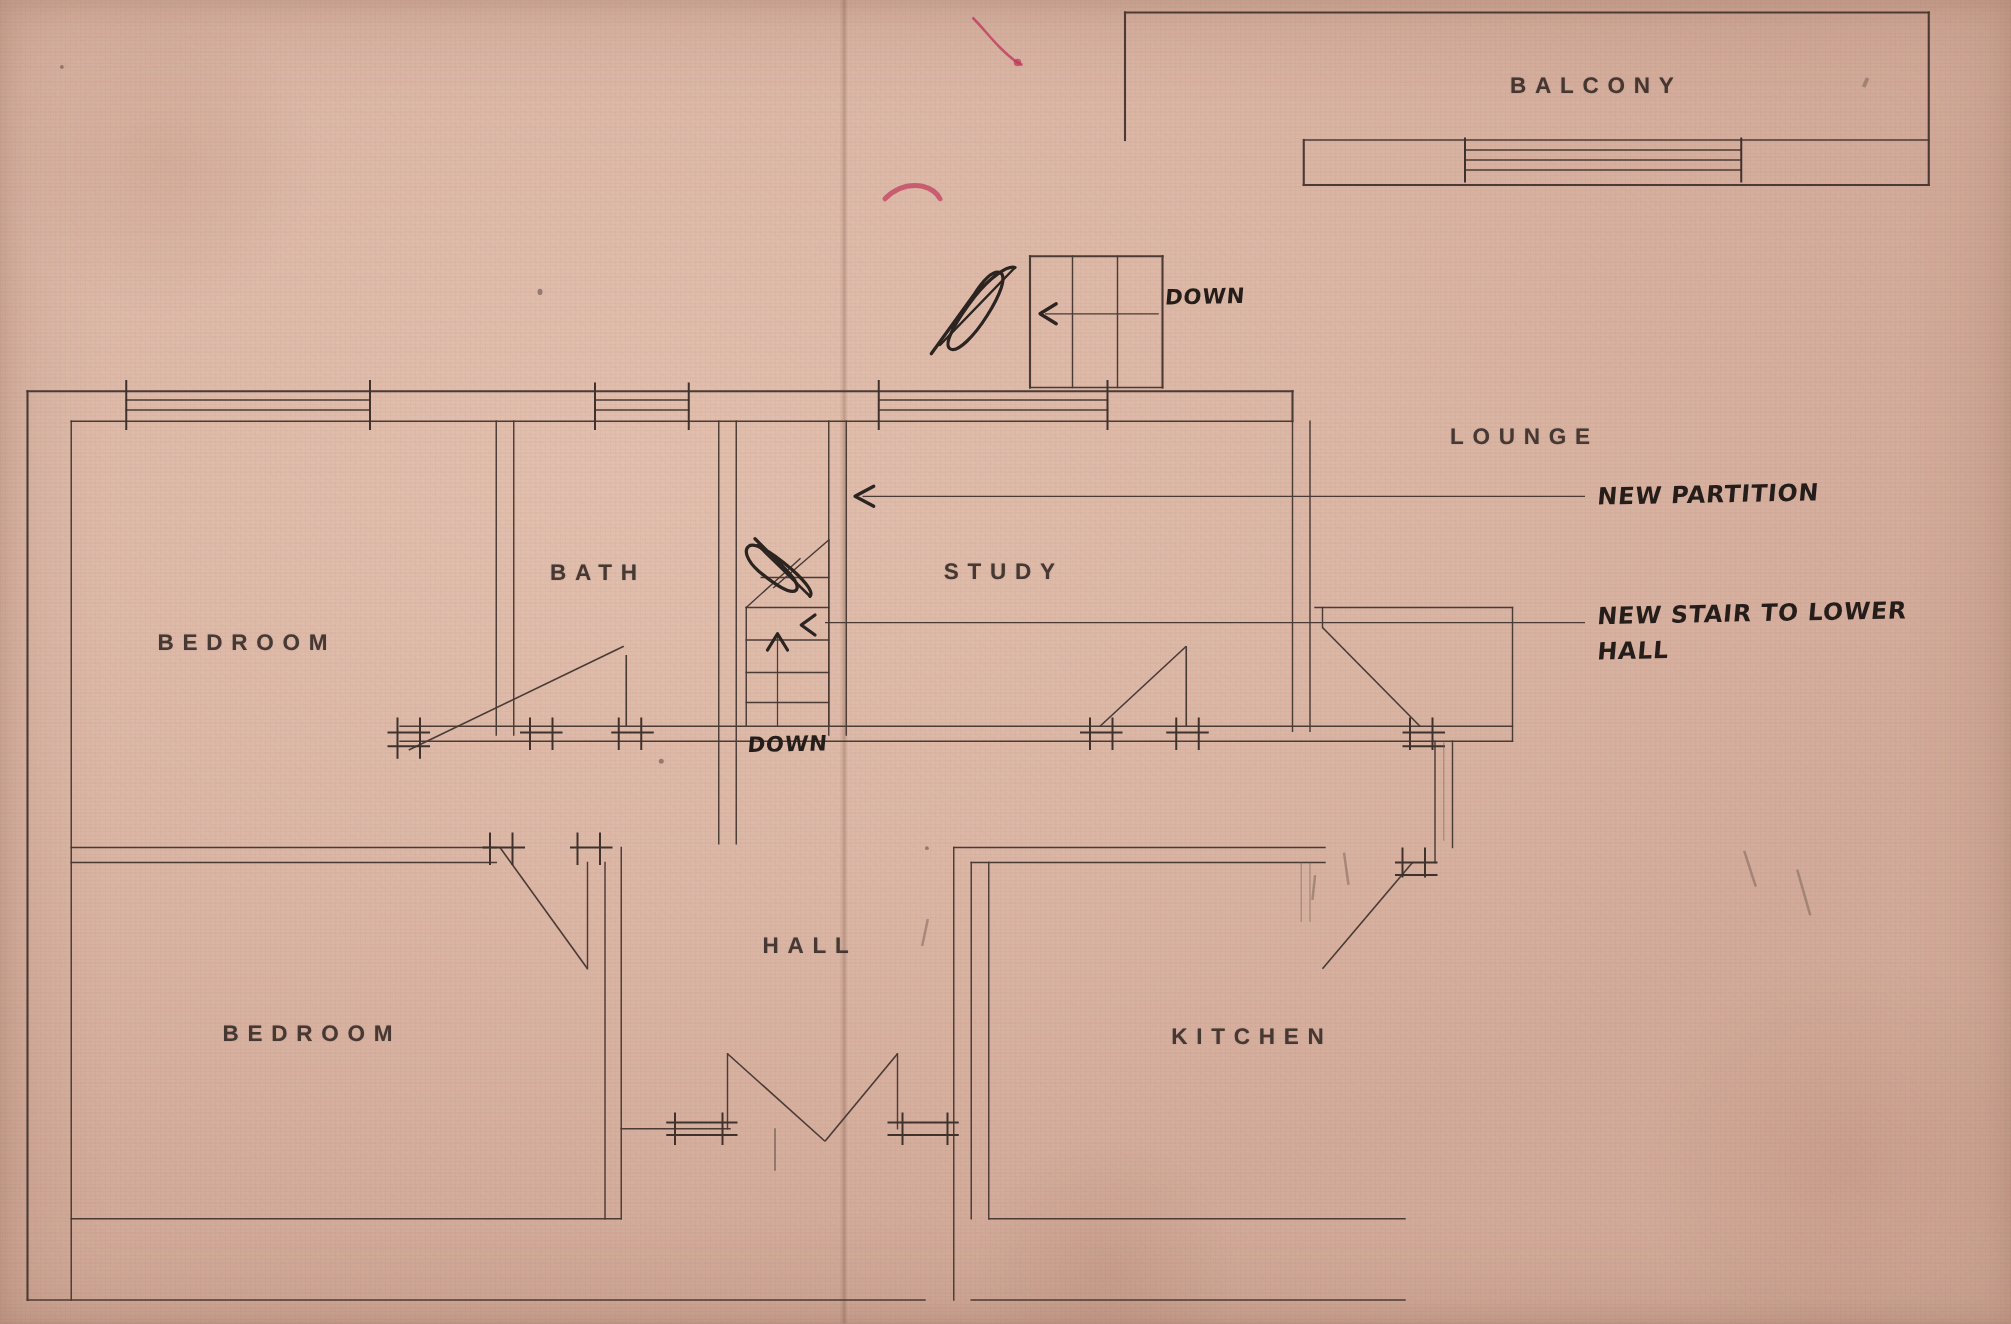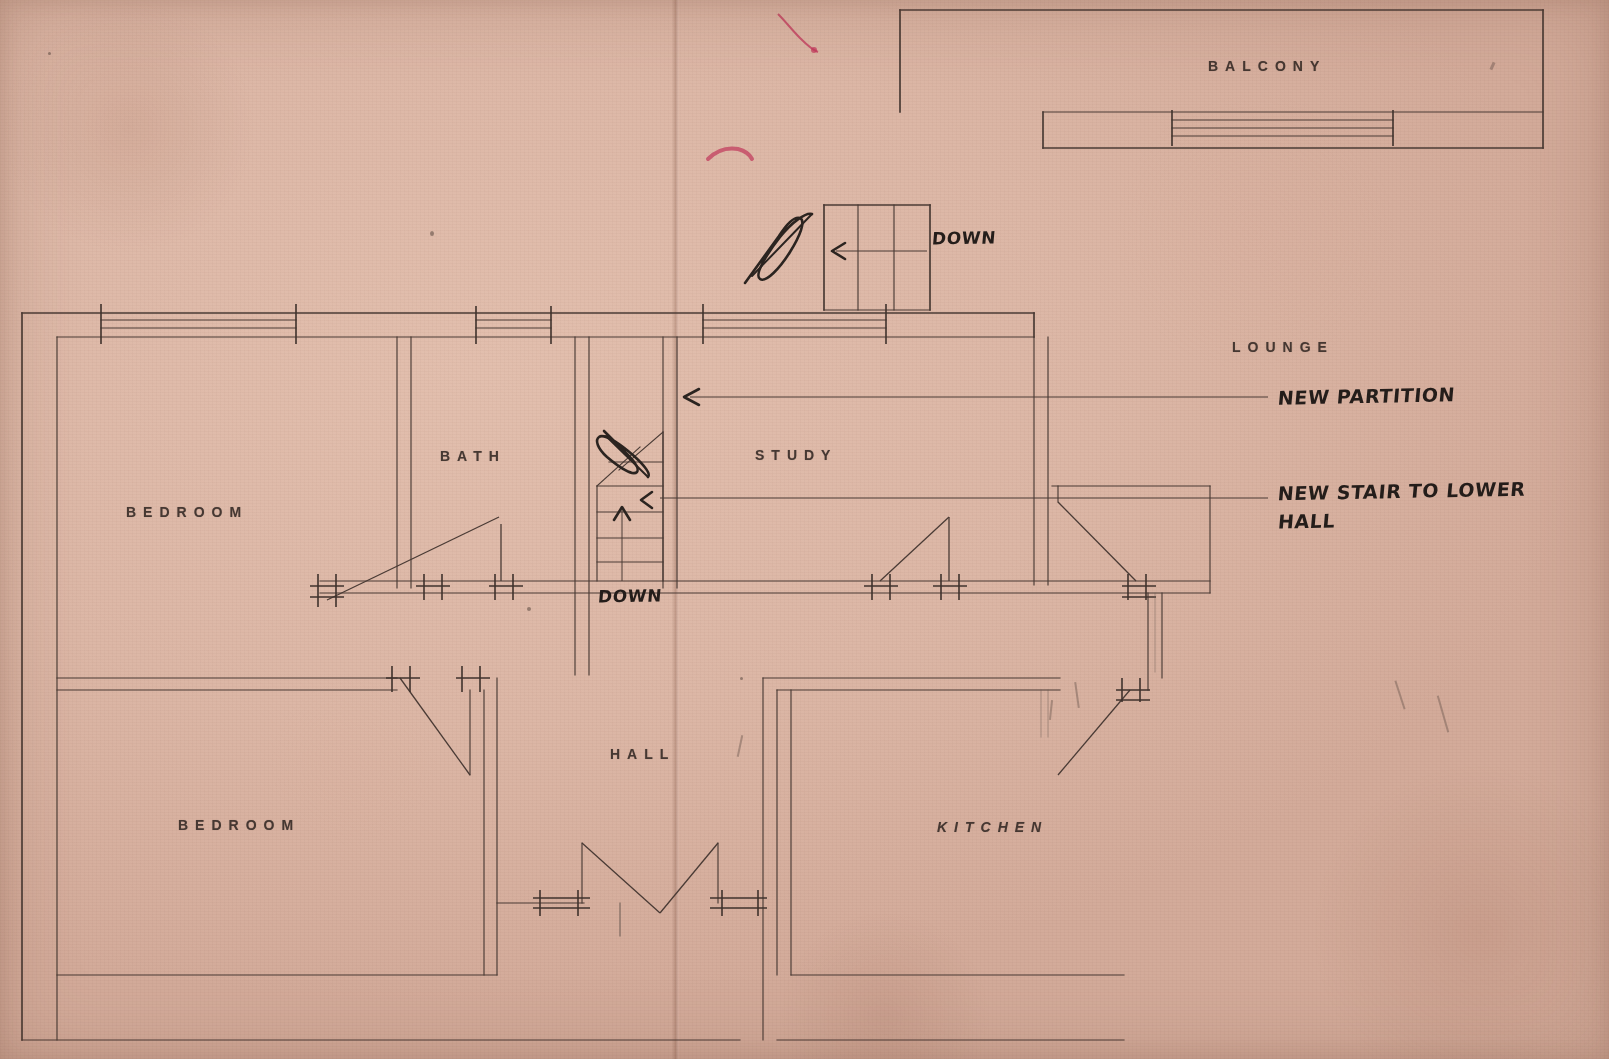--- a/index.html
+++ b/index.html
@@ -56,21 +56,21 @@
   .w-lt {stroke:#6a5a52;stroke-width:1.0;fill:none;stroke-linecap:square;}
   .lead {stroke:#4a3b35;stroke-width:1.0;fill:none;}
   .door {stroke:#4a3b35;stroke-width:1.3;fill:none;}
   .jamb {stroke:#3f322c;stroke-width:1.6;fill:none;}
   .ink  {stroke:#2b2420;stroke-width:2.6;fill:none;stroke-linecap:round;stroke-linejoin:round;}
   .inkthin{stroke:#2b2420;stroke-width:2.0;fill:none;stroke-linecap:round;stroke-linejoin:round;}
   
   .rmlabel{
     position:absolute;
     color:#3a2e29;
-    font-size:14px;
+    font-size:18px;
     letter-spacing:7px;
     font-weight:600;
     white-space:nowrap;
     font-family:"Liberation Sans", sans-serif;
     opacity:.92;
     text-shadow:0 0 1px rgba(58,46,41,.35);
   }
   .hand{
     position:absolute;
     color:#241d1a;
@@ -312,27 +312,27 @@
     </g>
 
     <g opacity=".45">
       <path class="w-lt" d="M 1041 690 L 1041 737"></path>
       <path class="w-lt" d="M 1048 690 L 1048 737"></path>
       <path class="w-lt" d="M 1155 593 L 1155 672"></path>
     </g>
   </svg>
 
   <div class="rmlabel" style="left:1208px;top:58px;">BALCONY</div>
-  <div class="rmlabel" style="left:1232px;top:339px;">LOUNGE</div>
+  <div class="rmlabel" style="left:1160px;top:339px;">LOUNGE</div>
   <div class="rmlabel" style="left:440px;top:448px;">BATH</div>
   <div class="rmlabel" style="left:755px;top:447px;">STUDY</div>
   <div class="rmlabel" style="left:126px;top:504px;">BEDROOM</div>
   <div class="rmlabel" style="left:610px;top:746px;">HALL</div>
   <div class="rmlabel" style="left:178px;top:817px;">BEDROOM</div>
-  <div class="rmlabel" style="left:937px;top:819px;font-style:italic;">KITCHEN</div>
+  <div class="rmlabel" style="left:937px;top:819px;">KITCHEN</div>
 
   <div class="hand" style="left:1278px;top:383px;">NEW PARTITION</div>
   <div class="hand" style="left:1278px;top:478px;">NEW STAIR TO LOWER</div>
   <div class="hand" style="left:1278px;top:508px;">HALL</div>
   <div class="hand sm" style="left:932px;top:226px;">DOWN</div>
   <div class="hand sm" style="left:598px;top:584px;">DOWN</div>
 
   <svg class="redmark" style="left:770px;top:8px;width:70px;height:60px;" viewBox="0 0 70 60">
     <path d="M 8 6 C 16 14 22 22 30 30 C 36 36 42 42 48 44" stroke="#c0365a" stroke-width="2" fill="none" opacity=".75"></path>
     <circle cx="44" cy="42" r="3" fill="#c0365a" opacity=".7"></circle>

